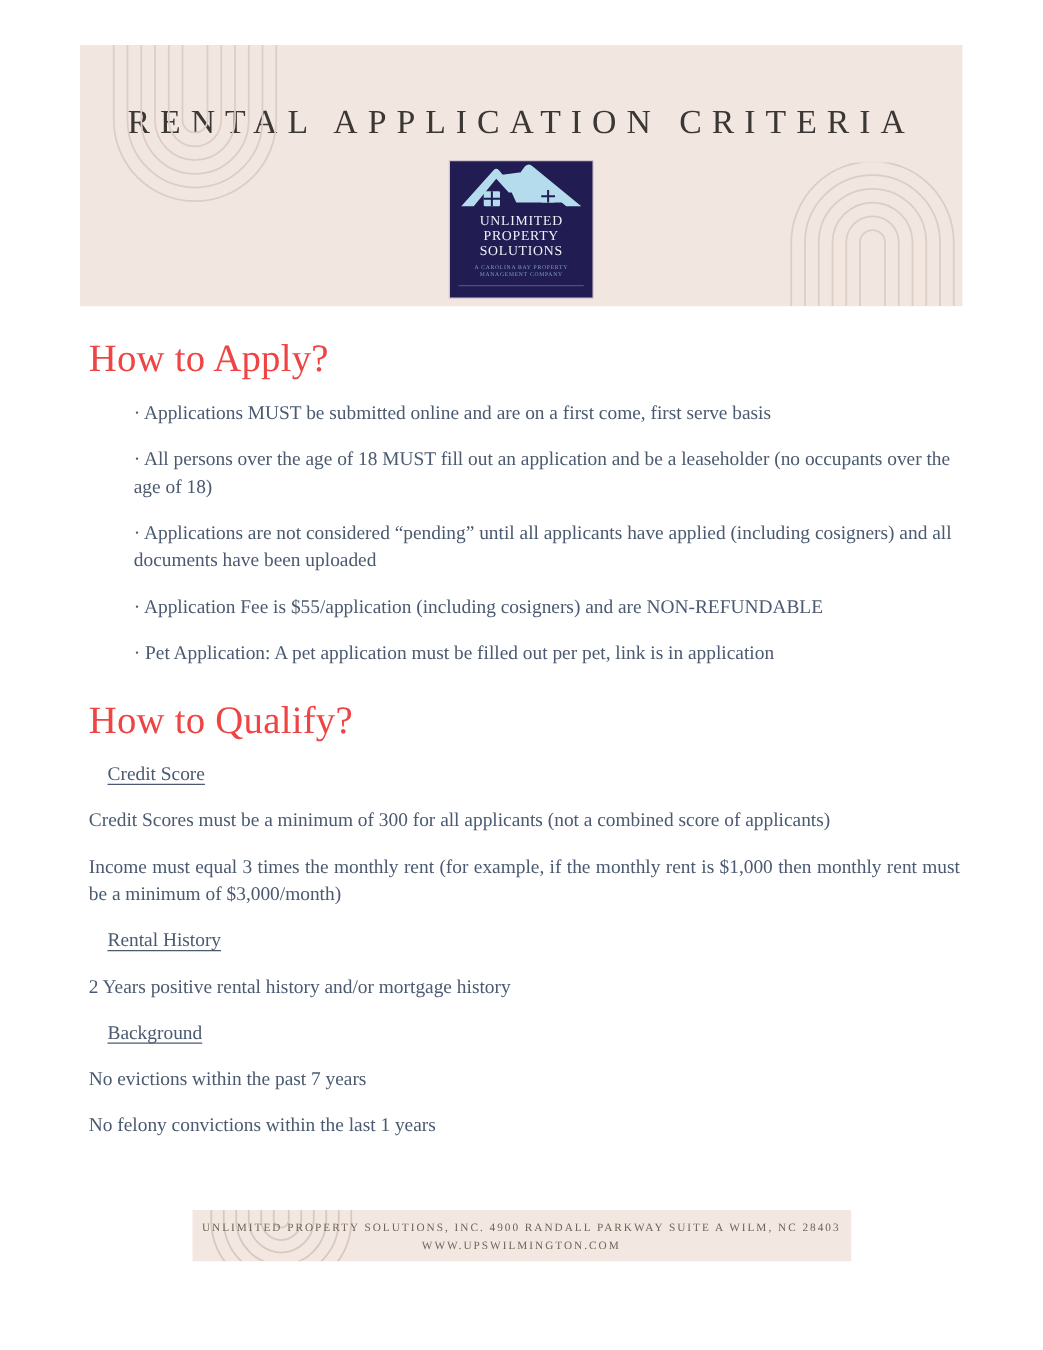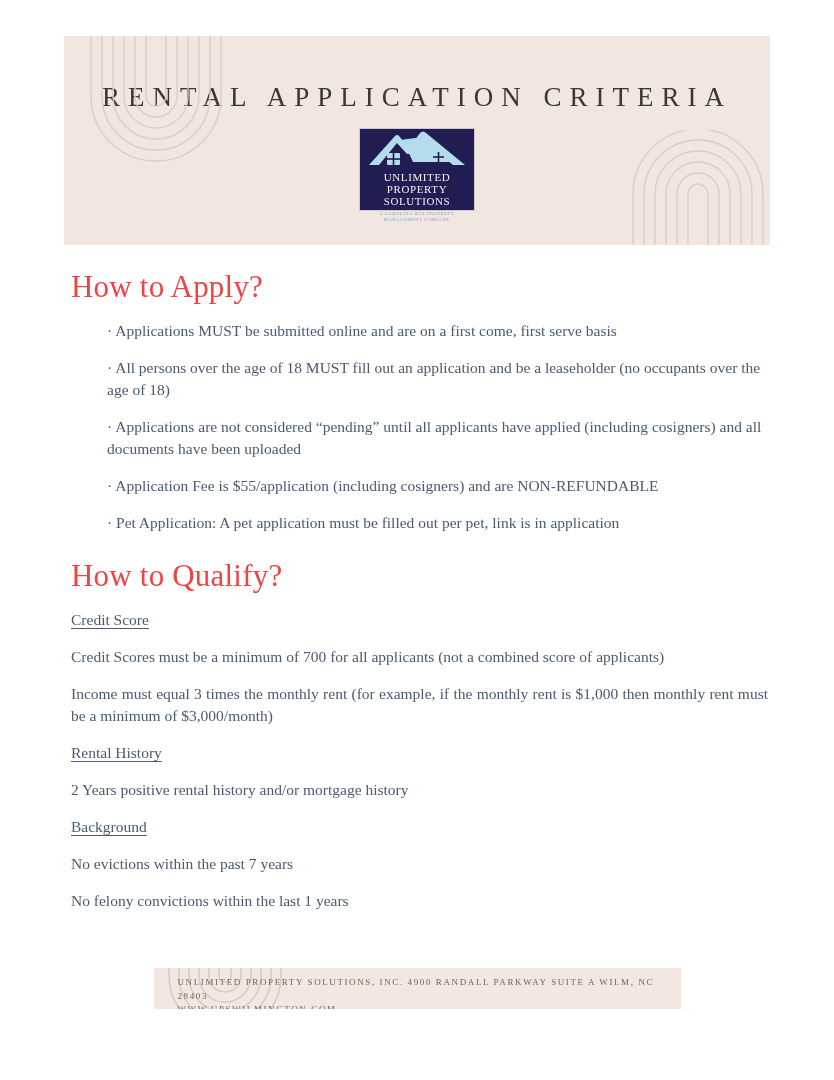--- a/index.html
+++ b/index.html
@@ -29,21 +29,21 @@
     text-align:center;
     font-size:27px;
     font-weight:400;
     letter-spacing:8px;
     color:#3b3734;
     font-family:"Liberation Serif", serif;
   }
 
   
   .logo{
-    width:114px;height:81px;
+    width:114px;height:109px;
     margin:16px auto 0 auto;
     background:#211d53;
     text-align:center;
     box-shadow:0 0 0 1px rgba(33,29,83,0.15);
   }
   .logo svg{display:block;margin:7px auto 0 auto;}
   .logo-name{
     color:#eef1f7;
     font-size:11px;
     line-height:1.1;
@@ -75,42 +75,43 @@
   .bullets p, .q-text, .q-label{
     font-size:15.5px;
     line-height:1.42;
     margin:15px 0 0 0;
   }
   .bullets{margin-top:8px;margin-left:36px;}
   .q-label{
     font-weight:500;
     text-decoration:underline;
     text-underline-offset:3px;
+    margin-left:15px;
   }
   .q-text.justify{text-align:justify;}
   .q-blocks{margin-top:6px;}
 
   
   .footer-bar{
     position:relative;
     width:527px;
     height:41px;
     margin:56px auto 0 auto;
     background:#f2e7e1;
     overflow:hidden;
   }
   .footer-bar .deco path{stroke:#d8c8bf;}
   .footer-text{
     position:relative;
     padding-top:8px;
+    text-align:center;
     color:#6e6758;
     font-size:9px;
     line-height:1.5;
     letter-spacing:1.6px;
-    margin-left:24px;
   }
 </style>
 </head>
 <body>
 
 <header class="band">
 
   <svg class="deco deco-tl" width="160" height="140" viewBox="0 0 160 140" aria-hidden="true">
     <path d="M70 0 V60 A10 10 0 0 0 90 60 V0"></path>
     <path d="M59 0 V60 A21 21 0 0 0 101 60 V0"></path>
@@ -166,21 +167,21 @@
     <p>· All persons over the age of 18 MUST fill out an application and be a leaseholder (no occupants over the age of 18)</p>
     <p>· Applications are not considered “pending” until all applicants have applied (including cosigners) and all documents have been uploaded</p>
     <p>· Application Fee is $55/application (including cosigners) and are NON-REFUNDABLE</p>
     <p>· Pet Application: A pet application must be filled out per pet, link is in application</p>
   </div>
 
   <h2>How to Qualify?</h2>
 
   <div class="q-blocks">
     <p class="q-label">Credit Score </p>
-    <p class="q-text">Credit Scores must be a minimum of 700 for all applicants (not a combined score of applicants)</p>
+    <p class="q-text">Credit Scores must be a minimum of 300 for all applicants (not a combined score of applicants)</p>
 
     <p class="q-text justify">Income must equal 3 times the monthly rent (for example, if the monthly rent is $1,000 then monthly rent must be a minimum of $3,000/month)</p>
 
     <p class="q-label">Rental History</p>
     <p class="q-text">2 Years positive rental history and/or mortgage history</p>
 
     <p class="q-label">Background</p>
     <p class="q-text">No evictions within the past 7 years</p>
     <p class="q-text">No felony convictions within the last 1 years</p>
   </div>

